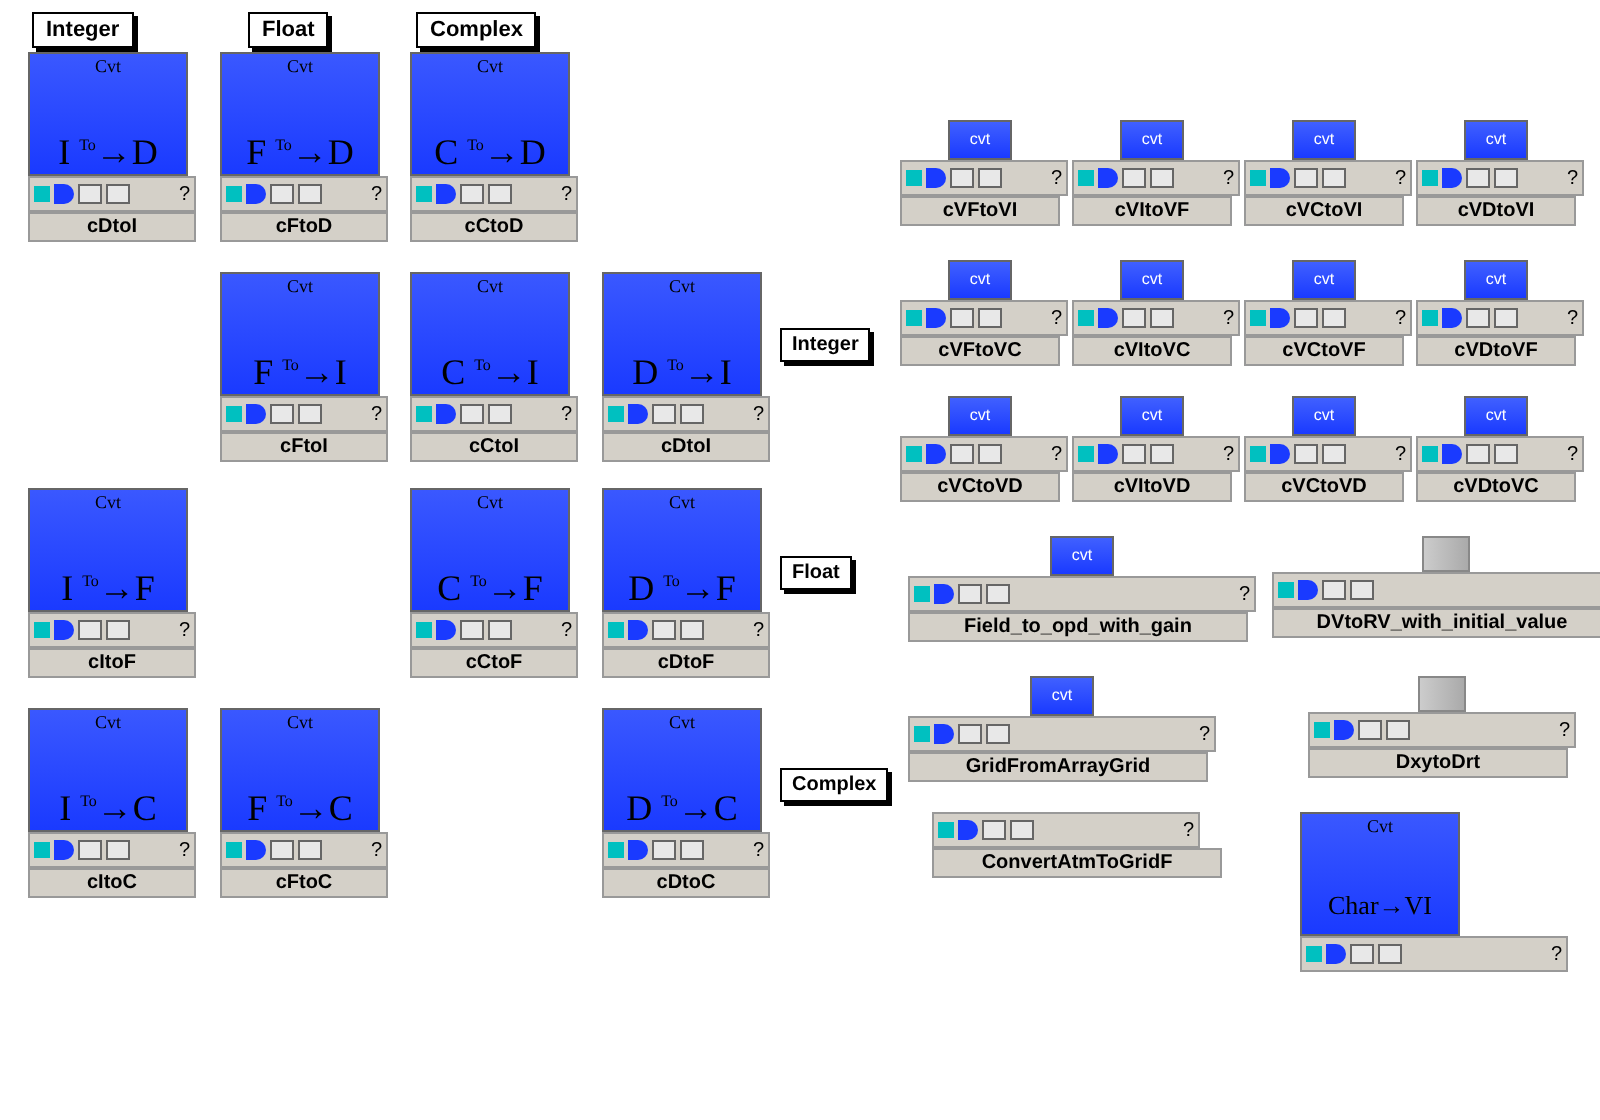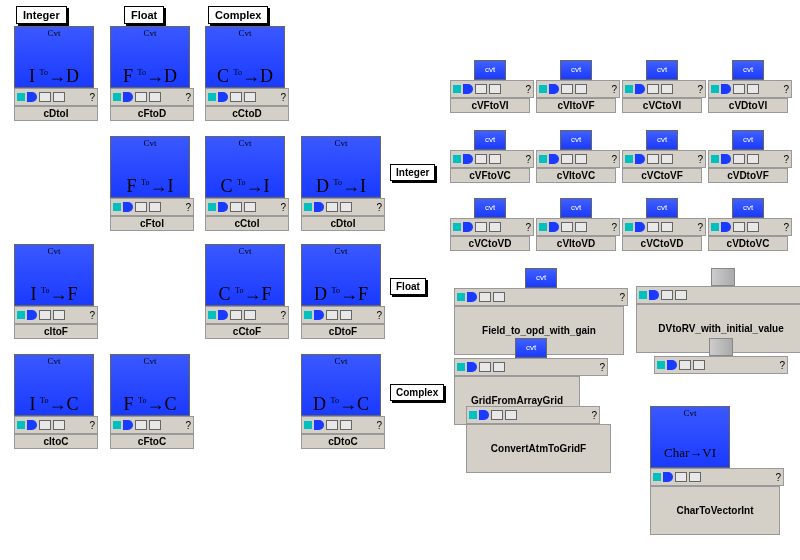--- a/index.html
+++ b/index.html
@@ -12,21 +12,21 @@
 .icon-big .mid{position:absolute;top:16px;left:0;right:0;line-height:60px}
 .icon-sml{display:block;width:30px;height:18px;background:linear-gradient(to bottom,#4060ff,#1a3aff);border:1px solid #666;text-align:center;font-size:8px;color:#fff;line-height:18px;margin:0 auto}
 .icon-gray-sml{display:block;width:22px;height:16px;background:linear-gradient(to right,#ccc,#aaa);border:1px solid #888;margin:0 auto}
 .tbar{background:#d4d0c8;border:1px solid #999;height:16px;display:flex;align-items:center;padding:0 2px;gap:2px;width:78px}
 .tbar-wide{width:auto}
 .pt{width:8px;height:8px;background:#00c0c0}
 .pn{width:10px;height:10px;background:#1a3aff;border-radius:0 5px 5px 0}
 .pbox{width:10px;height:8px;border:1px solid #666;background:#e8e8e8}
 .q{font-size:10px;color:#000;margin-left:auto}
 .lbl{background:#d4d0c8;border:1px solid #999;text-align:center;font-size:10px;font-weight:bold;padding:1px 2px;min-width:78px;box-sizing:border-box}
-.lbl-wide{padding:18px 6px}
+.lbl-wide{padding:1px 6px}
 .sup{font-size:8px;vertical-align:super}
 </style>
 </head>
 <body>
 
 <div class="container" id="root">
     <div class="hdr" style="left: 10px; top: 0px;">Integer</div>
     <div class="hdr" style="left: 118px; top: 0px;">Float</div>
     <div class="hdr" style="left: 202px; top: 0px;">Complex</div>
     <div class="typelabel" style="left: 384px; top: 158px;">Integer</div>
@@ -355,31 +355,32 @@
     </div>
     <div class="mod" style="left: 448px; top: 332px;">
       <div class="icon-sml">cvt</div>
       <div class="tbar tbar-wide" style="width:148px">
         <div class="pt"></div>
         <div class="pn"></div>
         <div class="pbox"></div>
         <div class="pbox"></div>
         <div class="q">?</div>
       </div>
-      <div class="lbl lbl-wide" style="width:126px">GridFromArrayGrid</div>
+      <div class="lbl lbl-wide" style="width:150px">GridFromArrayGrid</div>
     </div>
     <div class="mod" style="left: 648px; top: 332px;">
       <div class="icon-gray-sml"></div>
       <div class="tbar tbar-wide" style="width:128px">
         <div class="pt"></div>
         <div class="pn"></div>
         <div class="pbox"></div>
         <div class="pbox"></div>
         <div class="q">?</div>
       </div>
+      <div class="lbl lbl-wide" style="width:130px">DxytoDrt</div>
     </div>
     <div class="mod" style="left: 460px; top: 400px;">
       <div class="tbar tbar-wide" style="width:128px">
         <div class="pt"></div>
         <div class="pn"></div>
         <div class="pbox"></div>
         <div class="pbox"></div>
         <div class="q">?</div>
       </div>
       <div class="lbl lbl-wide" style="width:145px">ConvertAtmToGridF</div>
@@ -389,15 +390,14 @@
         <div class="top">Cvt</div>
         <div class="mid" style="font-size:13px">Char→VI</div>
       </div>
       <div class="tbar tbar-wide" style="width:128px">
         <div class="pt"></div>
         <div class="pn"></div>
         <div class="pbox"></div>
         <div class="pbox"></div>
         <div class="q">?</div>
       </div>
-      <div class="lbl lbl-wide" style="width:130px">CharToVectorInt</div>
     </div>
   </div>
 
 </body></html>

